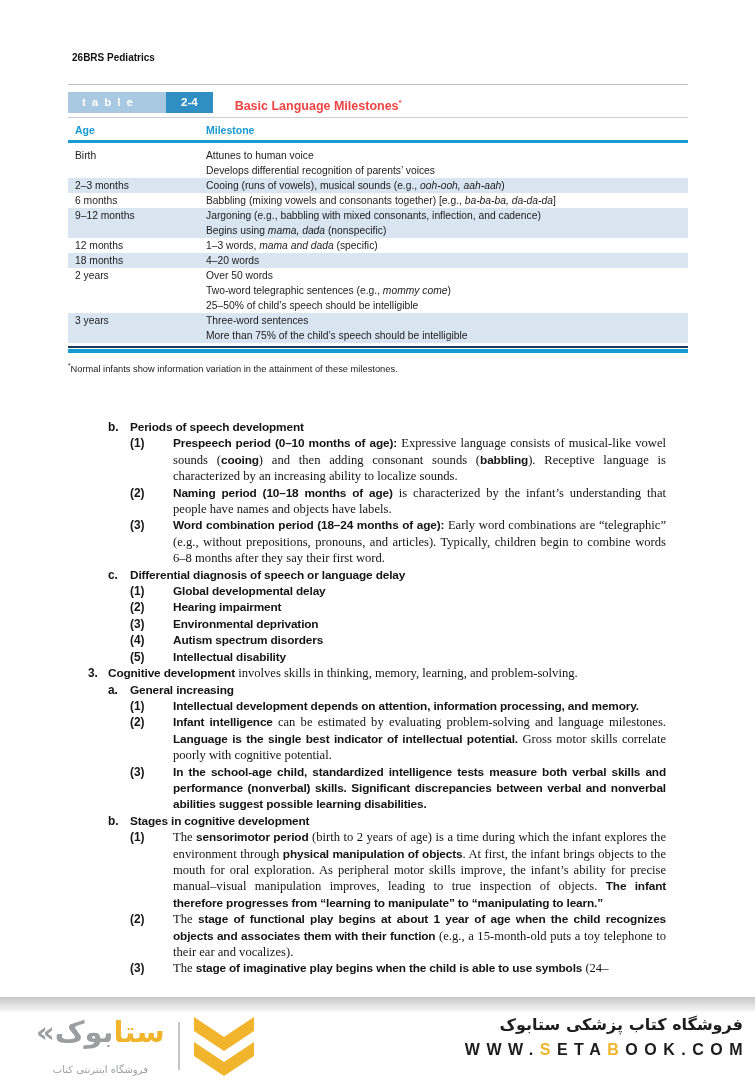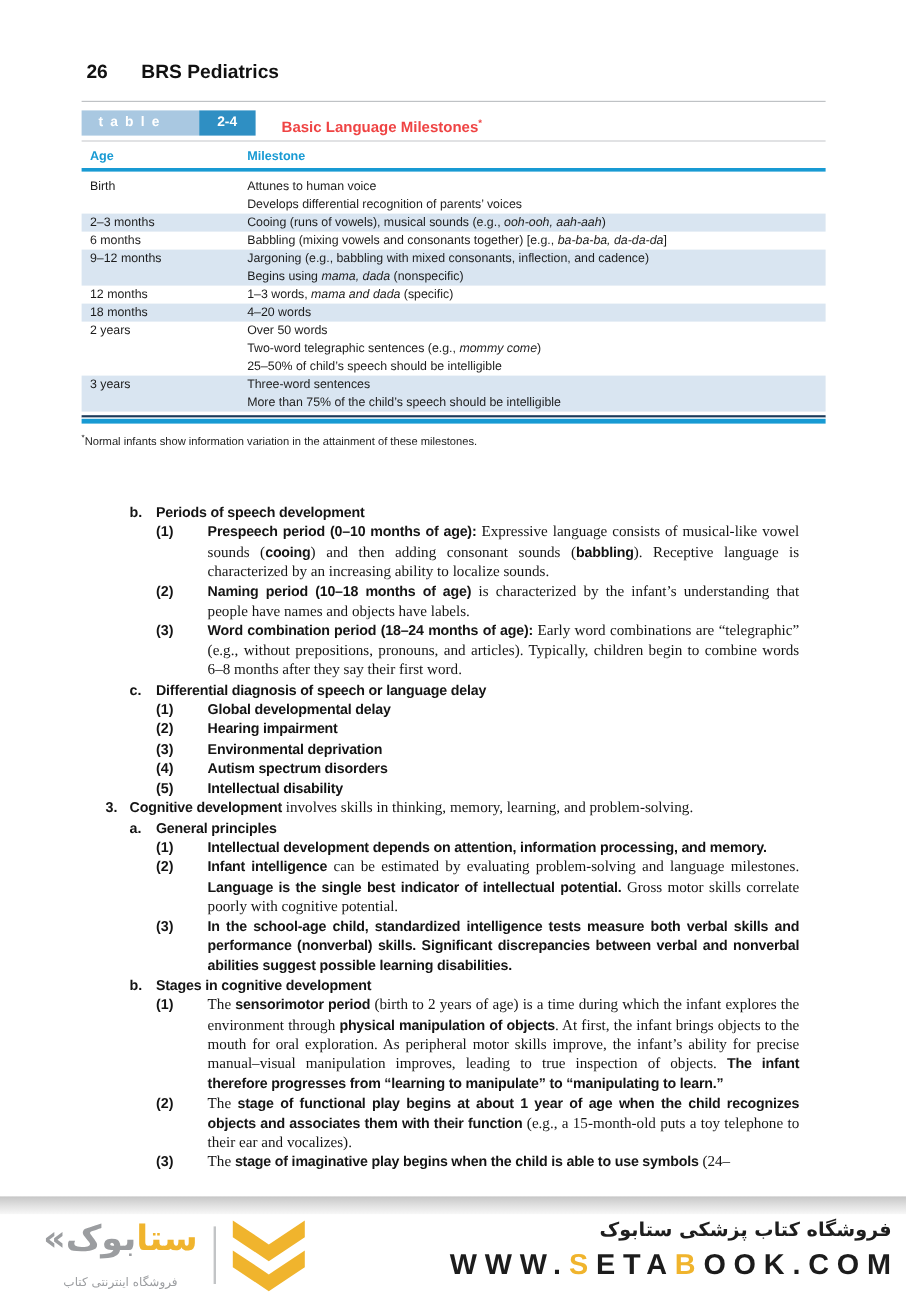--- a/index.html
+++ b/index.html
@@ -2,22 +2,22 @@
 <html style="--accent-blue: #189ad3; --band-blue: #a9c8e1; --number-blue: #2f8fc3; --stripe-blue: #d9e5f1; --brand-yellow: #f0b42d; --logo-gray: #9b9da0;"><head>
 <meta charset="utf-8">
 <style>
   html,body{margin:0;padding:0;}
   body{
     width:755px;height:1080px;position:relative;overflow:hidden;
     background:#ffffff;color:#1a1a1a;
     font-family:"Liberation Sans",sans-serif;
   }
   
-  .page-header{position:absolute;top:52px;left:72px;display:flex;gap:28px;
-    font-weight:bold;font-size:16px;color:#111;}
+  .page-header{position:absolute;top:52px;left:72px;display:flex;
+    font-weight:bold;font-size:10px;color:#111;}
   
   .table-wrap{position:absolute;top:84px;left:68px;width:620px;}
   .topline{border-top:1.5px solid #bfc2c5;margin-bottom:7px;}
   .band{display:flex;height:21px;line-height:21px;}
   .band-label{background:var(--band-blue);color:#fff;font-weight:bold;
     font-size:11.5px;letter-spacing:6px;width:84px;padding-left:14px;}
   .band-num{background:var(--number-blue);color:#fff;font-weight:bold;
     font-size:11.5px;padding:0 15px;}
   .band-title{font-weight:bold;font-size:12.5px;color:#ef4444;margin-left:22px;}
   .band-title sup{font-size:8px;}
@@ -55,21 +55,21 @@
   .wordmark-col{text-align:center;}
   .wordmark{font-family:"DejaVu Sans",sans-serif;font-weight:bold;font-size:29px;
     line-height:1.1;direction:rtl;}
   .logo-sub{font-family:"DejaVu Sans",sans-serif;font-size:10px;
     color:var(--logo-gray);direction:rtl;margin-top:15px;}
   .divider{width:2px;height:48px;background:#c2c4c6;margin:0 11px 0 13px;}
   .chev{color:var(--brand-yellow);display:flex;align-items:center;}
   .site-block{position:absolute;right:12px;top:3px;text-align:right;}
   .fa-title{font-family:"DejaVu Sans",sans-serif;font-weight:bold;font-size:16px;
     color:#1e1e1e;direction:rtl;}
-  .site-url{font-size:24px;font-weight:bold;letter-spacing:6.5px;margin-right:-6px;
+  .site-url{font-size:16px;font-weight:bold;letter-spacing:6.5px;margin-right:-6px;
     margin-top:7px;color:#1c1c1c;white-space:nowrap;}
   .c-yellow{color:var(--brand-yellow);}
   .c-dark{color:#1c1c1c;}
   .c-gray{color:var(--logo-gray);}
 </style>
 </head>
 <body>
 
 <div class="page">
 
@@ -192,21 +192,21 @@
       <div class="oitem lvl2">
         <span class="mk">(5)</span>
         <div class="otext"><b class="bh">Intellectual disability</b></div>
       </div>
       <div class="oitem lvl0">
         <span class="mk">3.</span>
         <div class="otext"><b class="bh">Cognitive development</b> involves skills in thinking, memory, learning, and problem-solving.</div>
       </div>
       <div class="oitem lvl1">
         <span class="mk">a.</span>
-        <div class="otext"><b class="bh">General principles</b></div>
+        <div class="otext"><b class="bh">General increasing</b></div>
       </div>
       <div class="oitem lvl2">
         <span class="mk">(1)</span>
         <div class="otext"><b class="bh">Intellectual development depends on attention, information processing, and memory.</b></div>
       </div>
       <div class="oitem lvl2">
         <span class="mk">(2)</span>
         <div class="otext"><b class="bh">Infant intelligence</b> can be estimated by evaluating problem-solving and language milestones. <b class="bh">Language is the single best indicator of intellectual potential.</b> Gross motor skills correlate poorly with cognitive potential.</div>
       </div>
       <div class="oitem lvl2">

